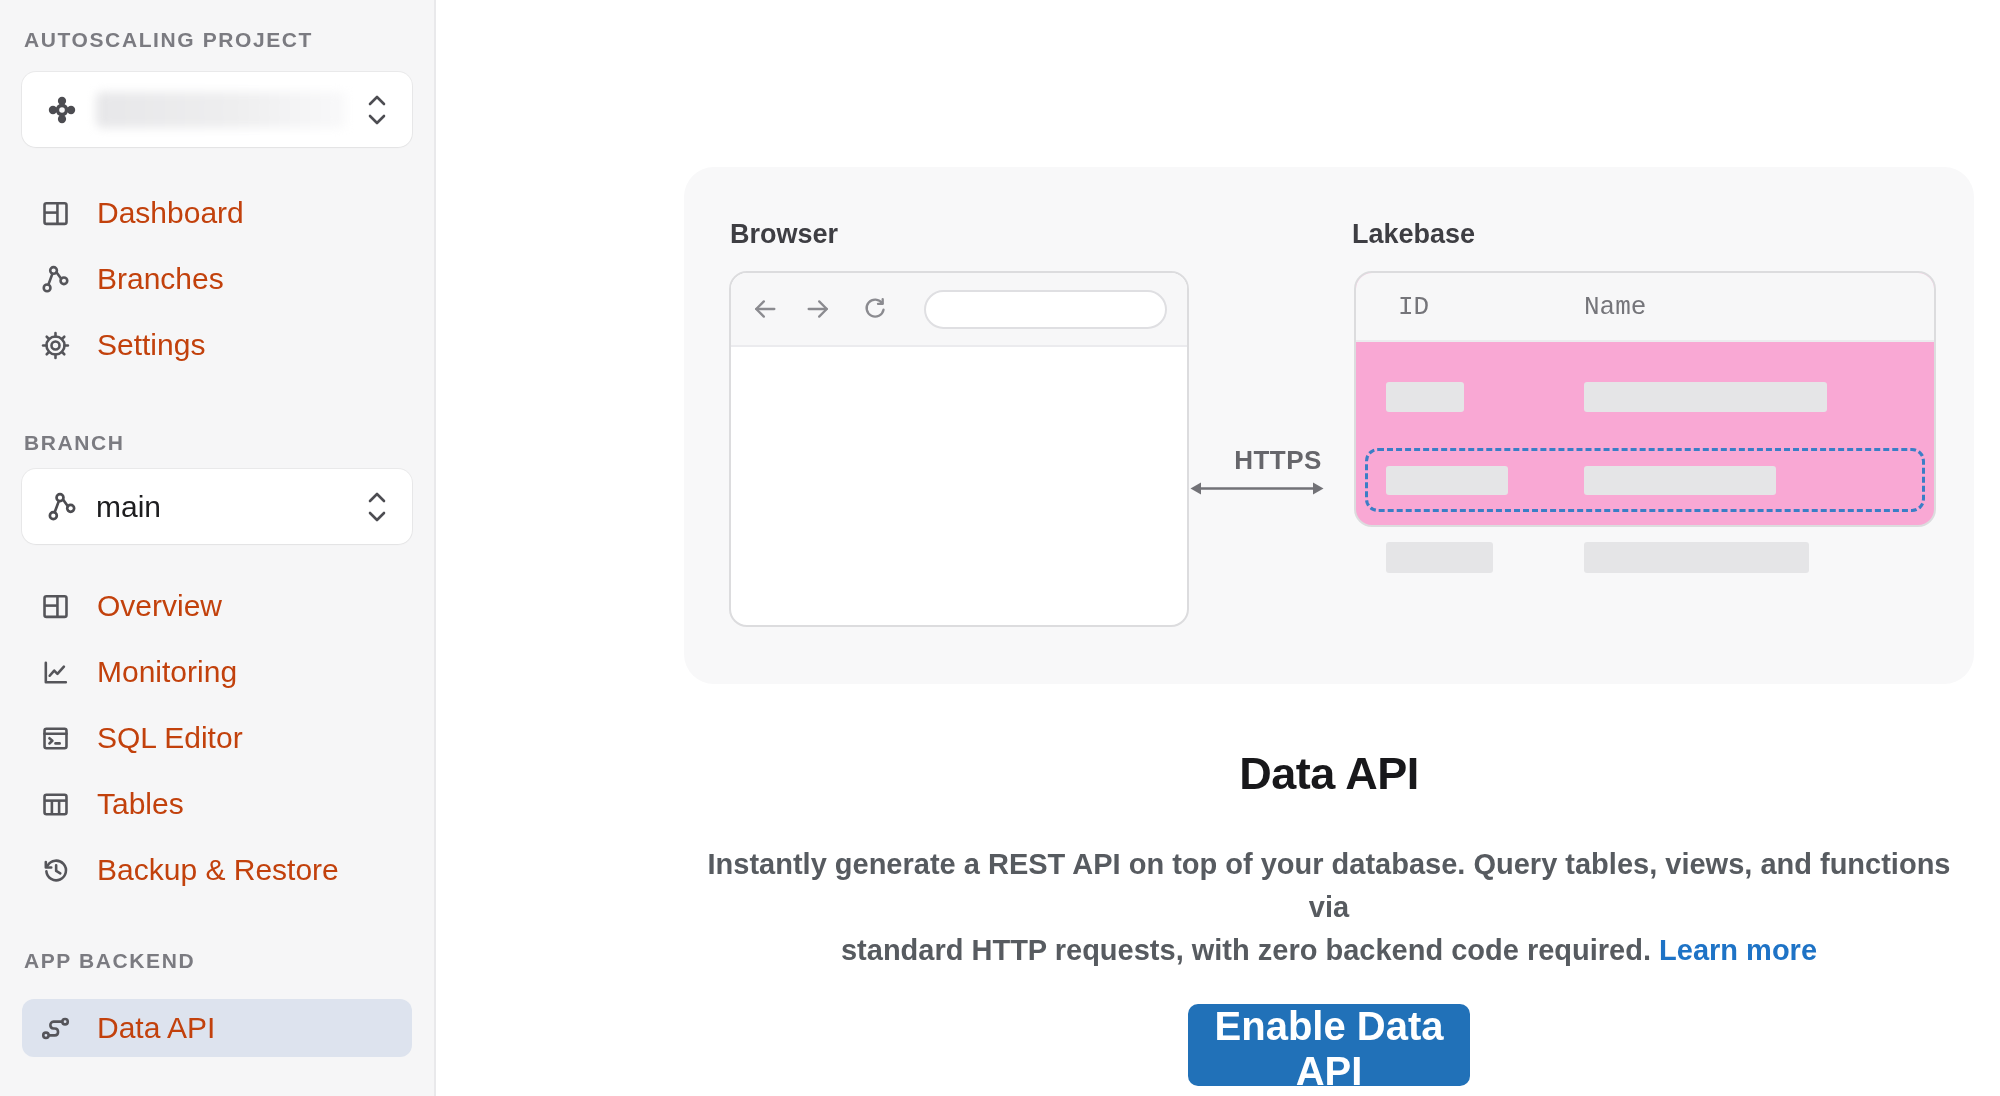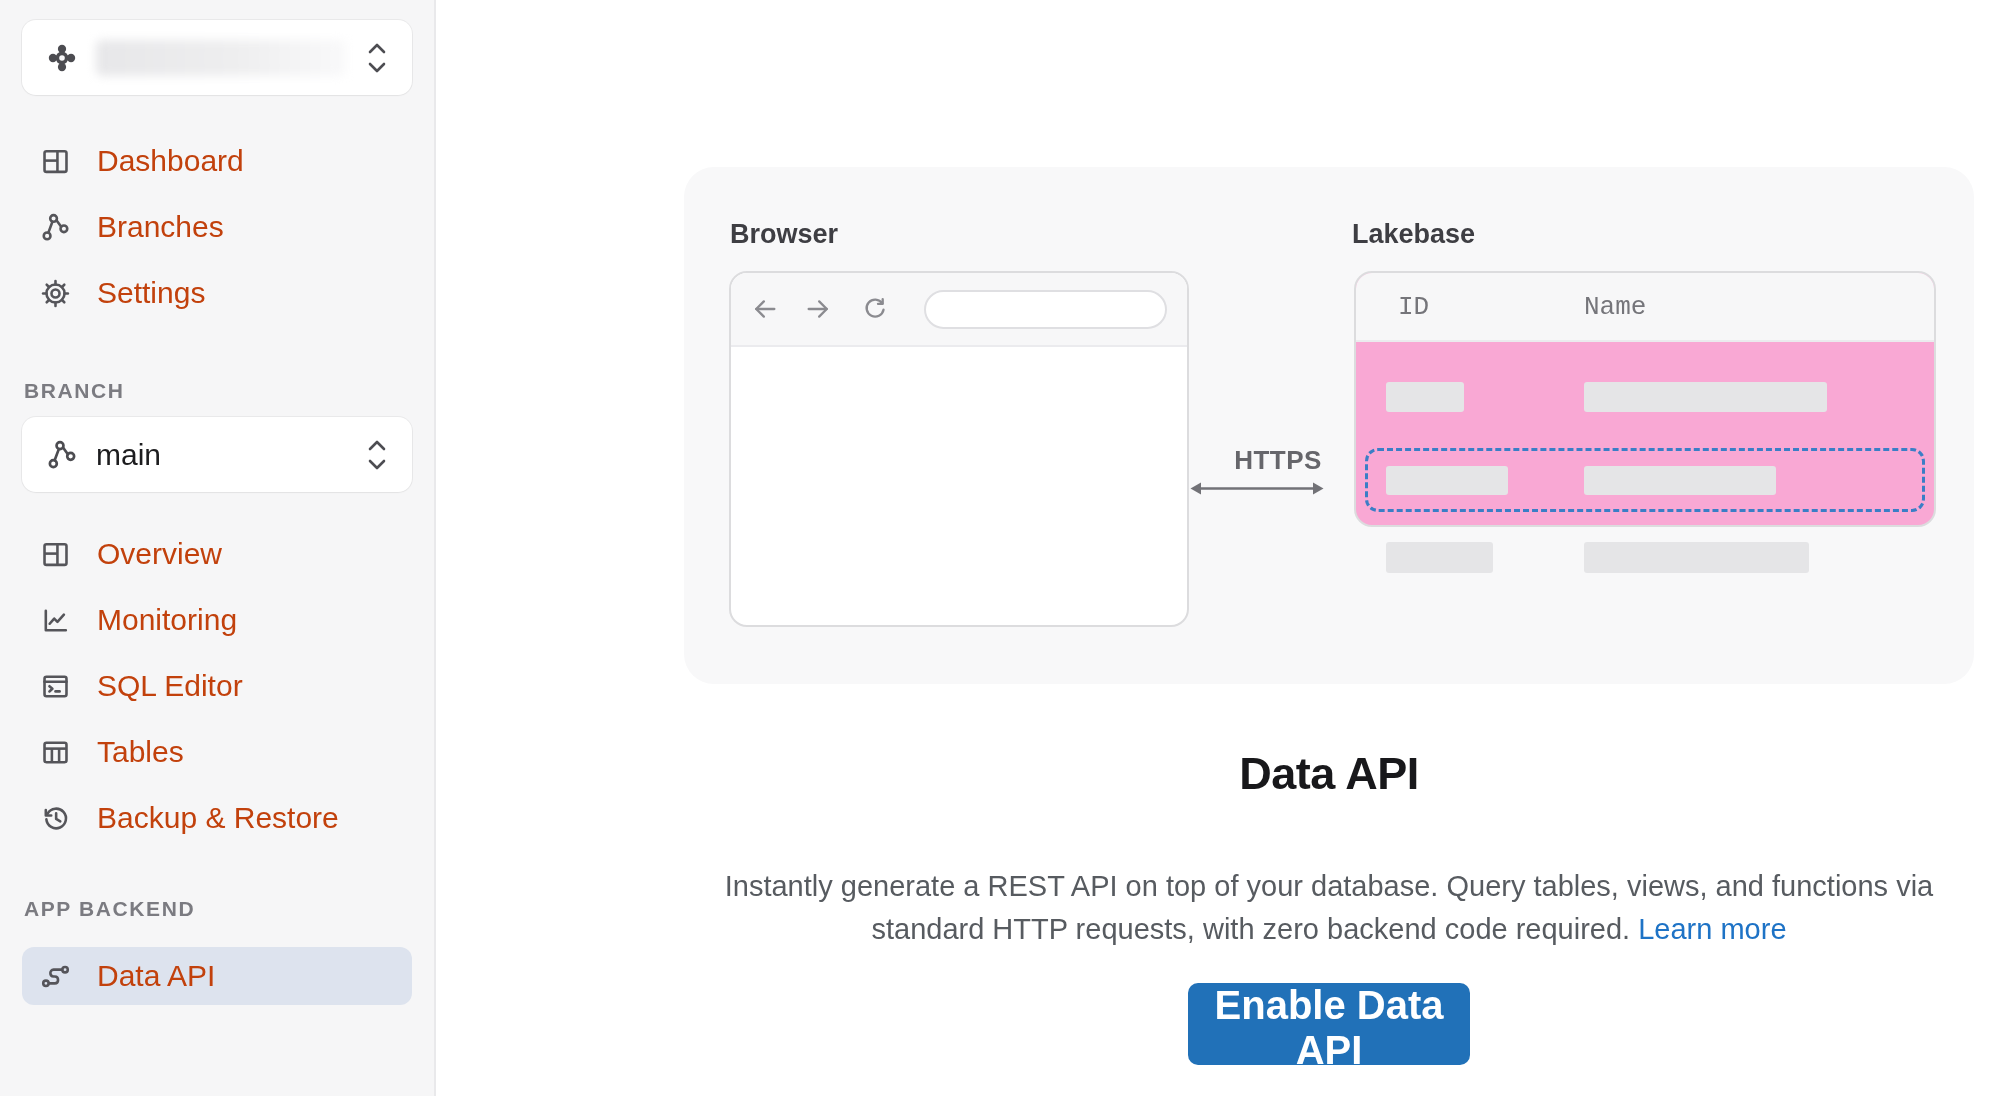--- a/index.html
+++ b/index.html
@@ -118,42 +118,43 @@
     position:absolute; left:9px; right:9px; top:175px; height:64px;
     border:3px dashed #3a7ec6; border-radius:13px;
   }
 
   .page-title {
     margin-top:64px; text-align:center;
     font-size:45px; line-height:52px; font-weight:700;
     color:#18181b; letter-spacing:-0.5px;
   }
   .page-desc {
-    margin-top:65px; text-align:center;
-    font-size:29px; line-height:43px; color:#575b60;
+    margin-top:43px; text-align:center;
+    font-size:29px; line-height:43px; color:#575b60;font-weight:bold;
   }
   .learn-more { color:#1e73c6; text-decoration:none; cursor:pointer; }
   .enable-btn {
     display:block; margin:32px auto 0;
     width:282px; height:82px;
     background:#2171b8; color:#ffffff;
     border:none; border-radius:10px; cursor:pointer;
     font-family:"Liberation Sans", sans-serif;
     font-size:40px; font-weight:600;
   }
 
   svg { display:block; }
 </style>
 </head>
 <body>
 
 <div class="app">
 
   <aside class="sidebar">
 
+    <div class="section-label first">AUTOSCALING PROJECT</div>
 
     <div class="selector">
       <span class="sel-icon">
         <svg viewBox="0 0 24 24" fill="#4c4c51">
           <circle cx="12" cy="5.2" r="3.1"></circle>
           <circle cx="12" cy="18.8" r="3.1"></circle>
           <circle cx="5.2" cy="12" r="3.1"></circle>
           <circle cx="18.8" cy="12" r="3.1"></circle>
           <circle cx="12" cy="12" r="4.8"></circle>
           <circle cx="12" cy="12" r="2.1" fill="#f6f6f7"></circle>

